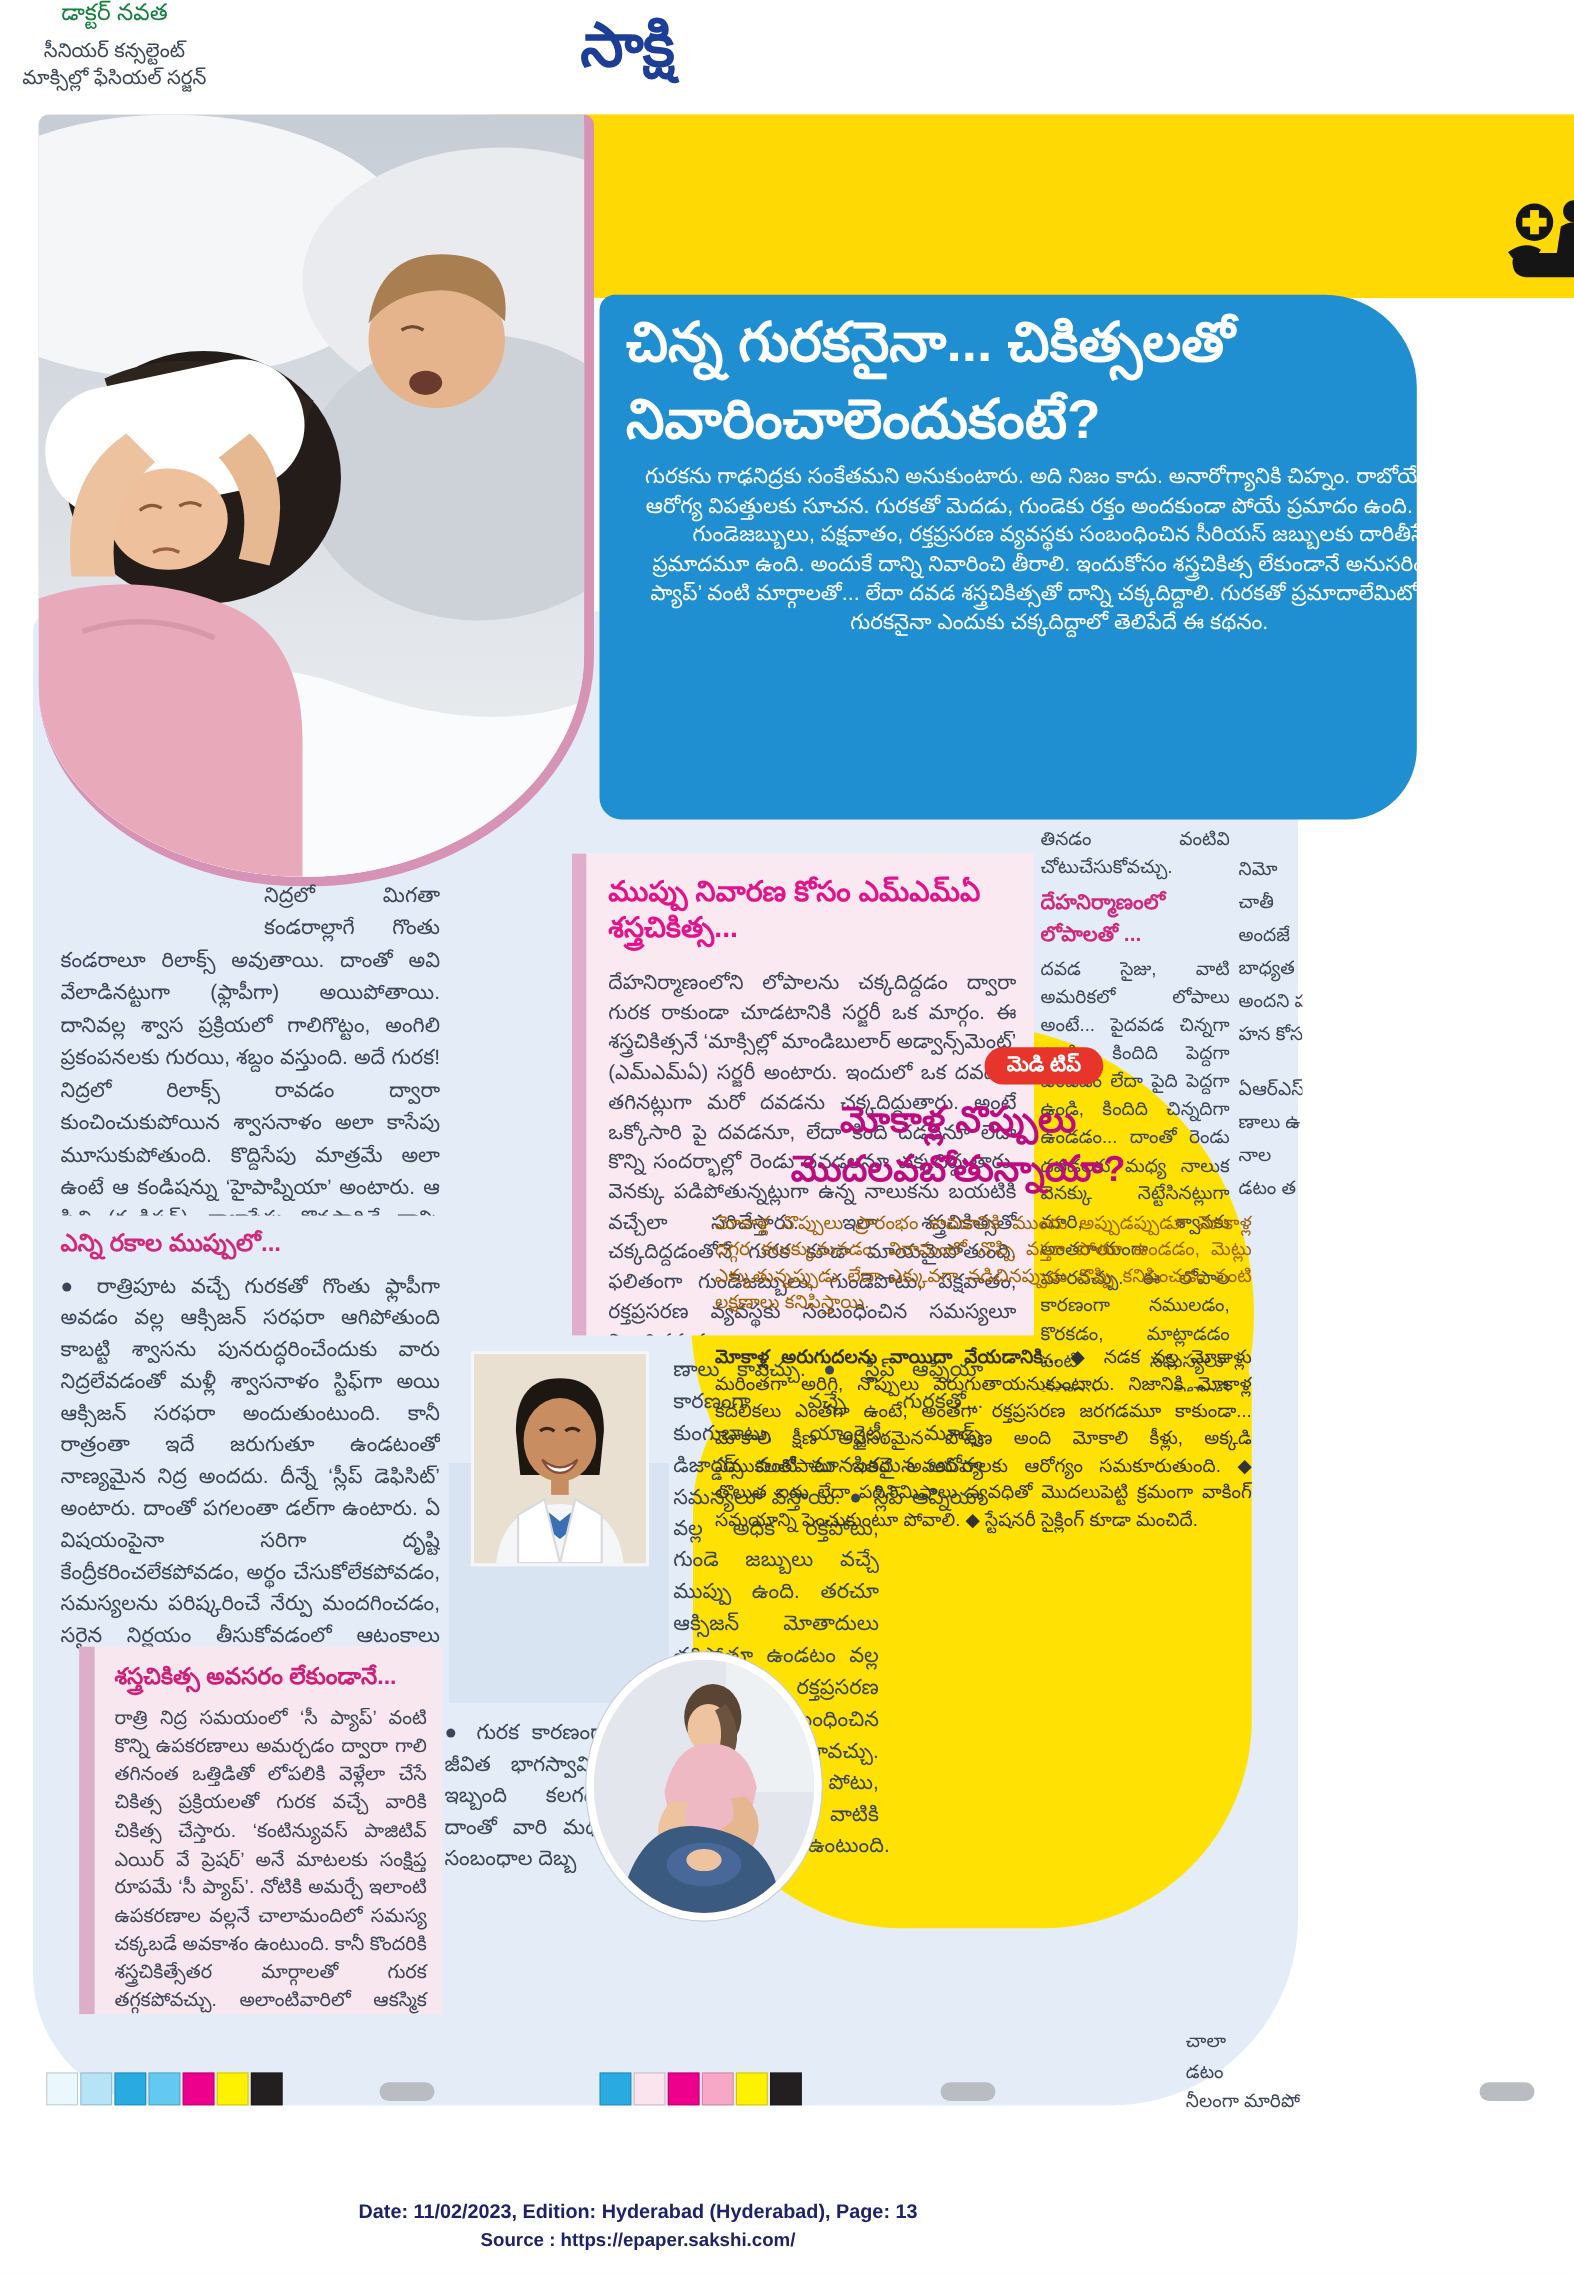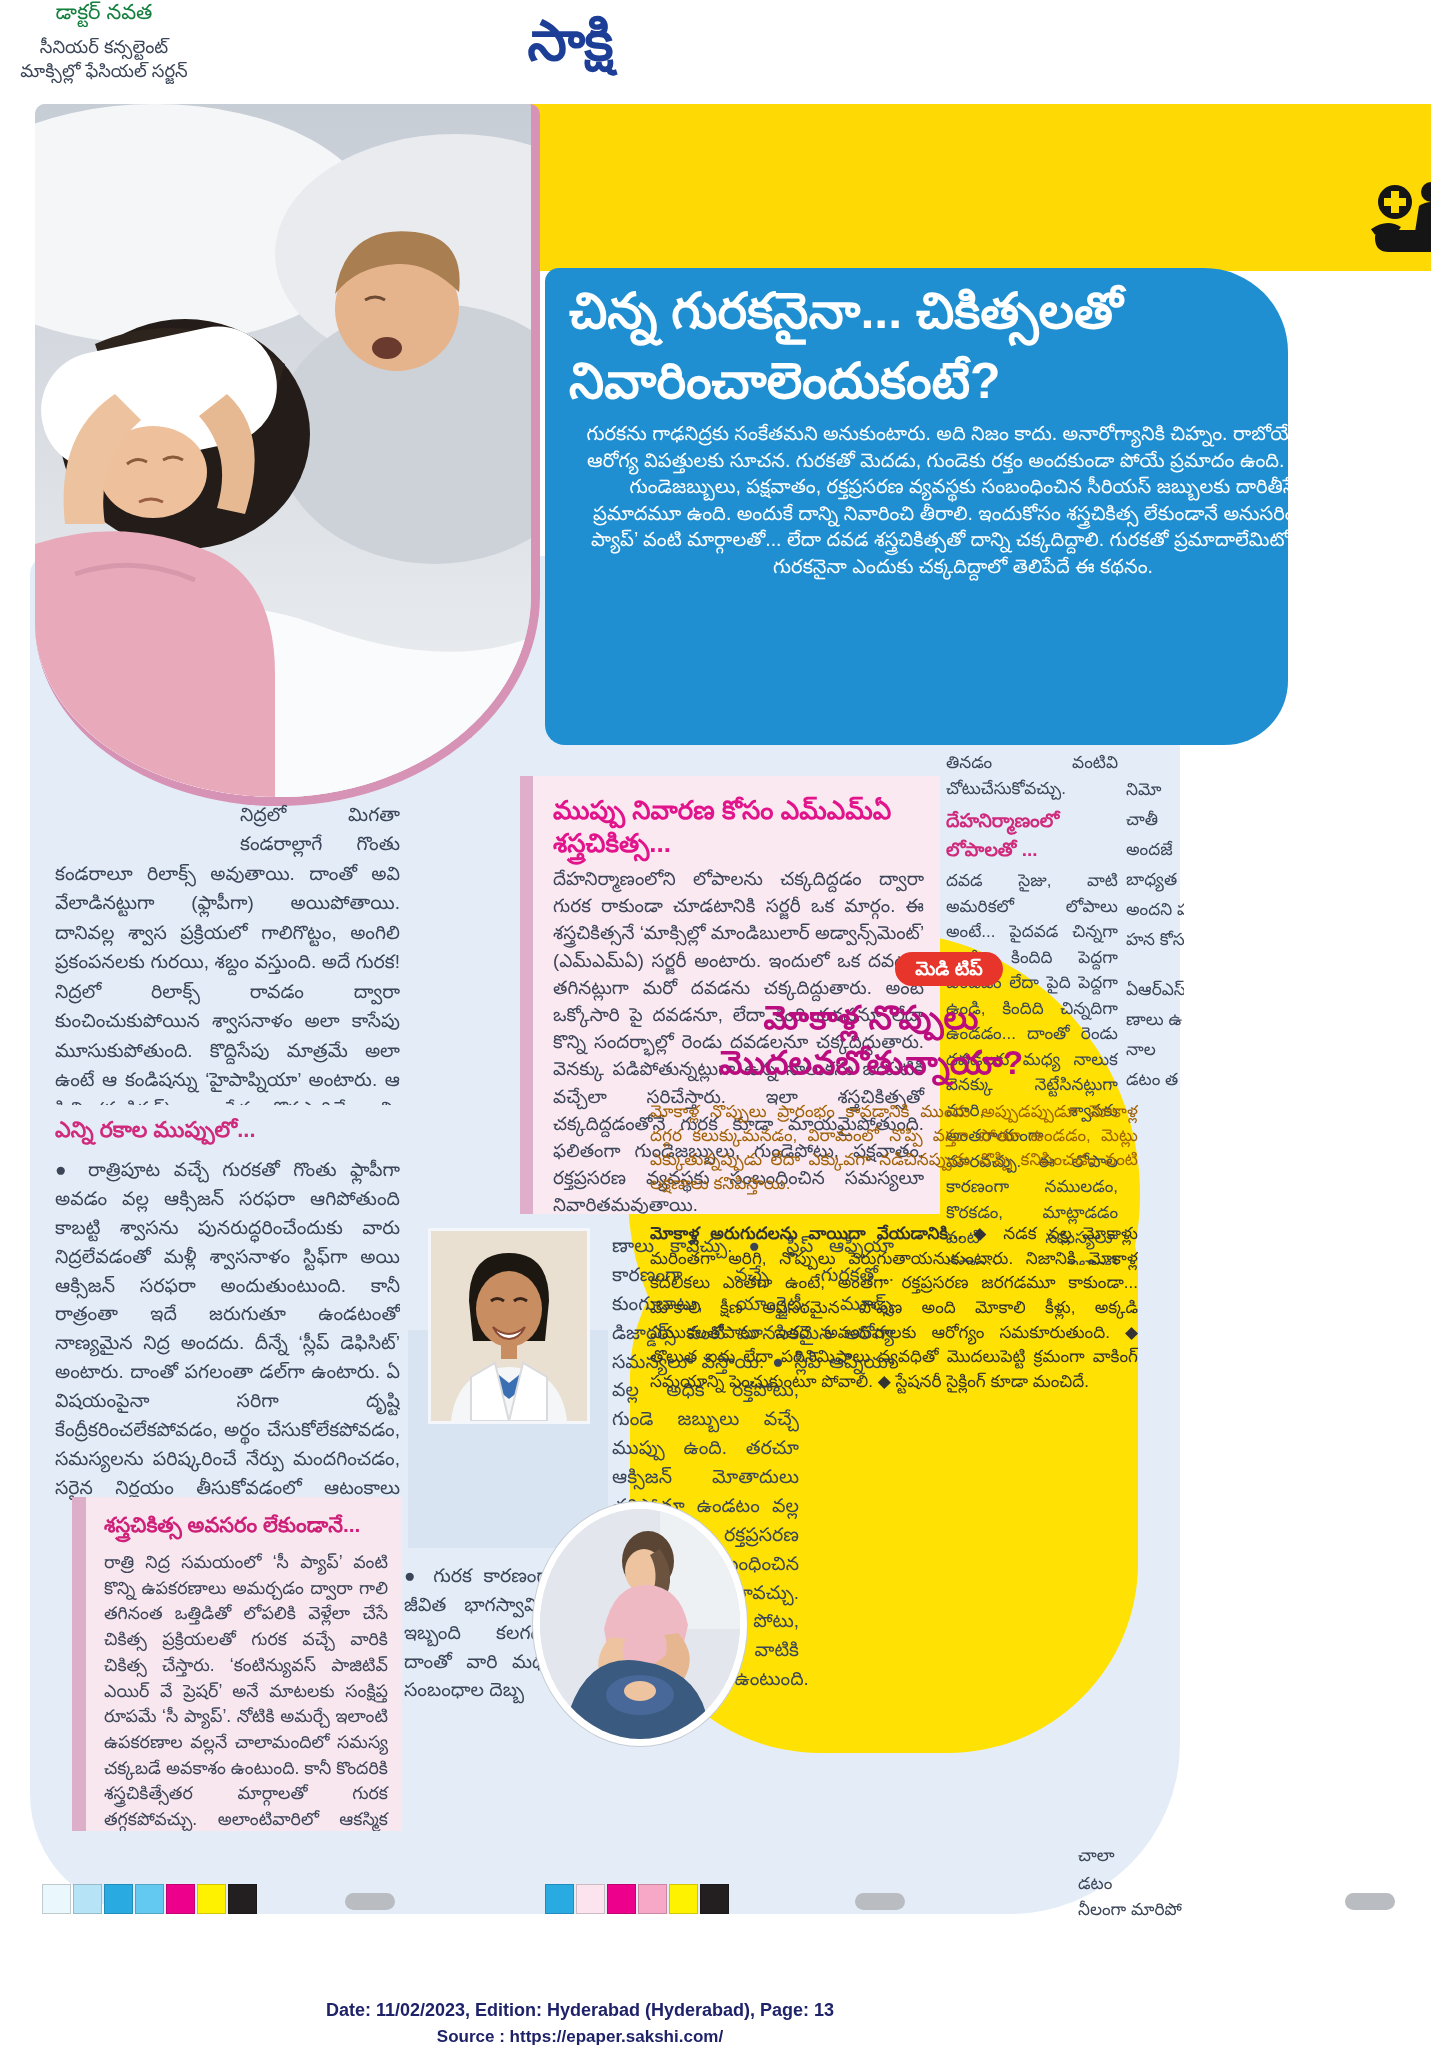--- a/index.html
+++ b/index.html
@@ -47,21 +47,21 @@
   #col1-para2 { font-size:19px; line-height:1.52; height:352px; }
 
   .pink-box { background:#f8e7ee; border-left:14px solid #dcaec7; padding:16px 14px 16px 18px; overflow:hidden; }
   #cpap-box { left:72px; top:1497px; width:330px; height:334px; }
   .pink-box .ph { color:#cf2079; font-weight:800; font-size:21px; margin-bottom:8px; }
   .pink-box .pb { font-size:17.5px; line-height:1.47; text-align:justify; }
 
   
   #mma-box { left:520px; top:776px; width:420px; height:438px; background:#fbe9f1;
     border-left:13px solid #deaeca; padding:18px 16px 10px 20px; z-index:4; overflow:hidden; }
-  #mma-box .ph { color:#e2148b; font-weight:800; font-size:26px; line-height:1.25; margin-bottom:6px; }
+  #mma-box .ph { color:#e2148b; font-weight:800; font-size:26px; line-height:1.25; margin-bottom:20px; }
   #mma-box .pb { font-size:18.5px; line-height:1.47; text-align:justify; }
 
   
   #doctor-panel { left:408px; top:1330px; width:200px; height:218px; background:#d9e4f3; z-index:3; }
   #doctor-photo { left:428px; top:1228px; width:162px; height:196px; border:3px solid #f3f6fa; z-index:4; background:#e9e0d2; }
   #doctor-caption { left:404px; top:1434px; width:208px; text-align:center; z-index:4; }
   #doctor-name { color:#15803d; font-weight:400; font-size:21px; margin-bottom:6px; }
   .doctor-title { font-size:18px; line-height:1.35; color:#3b4558; }
 
   

